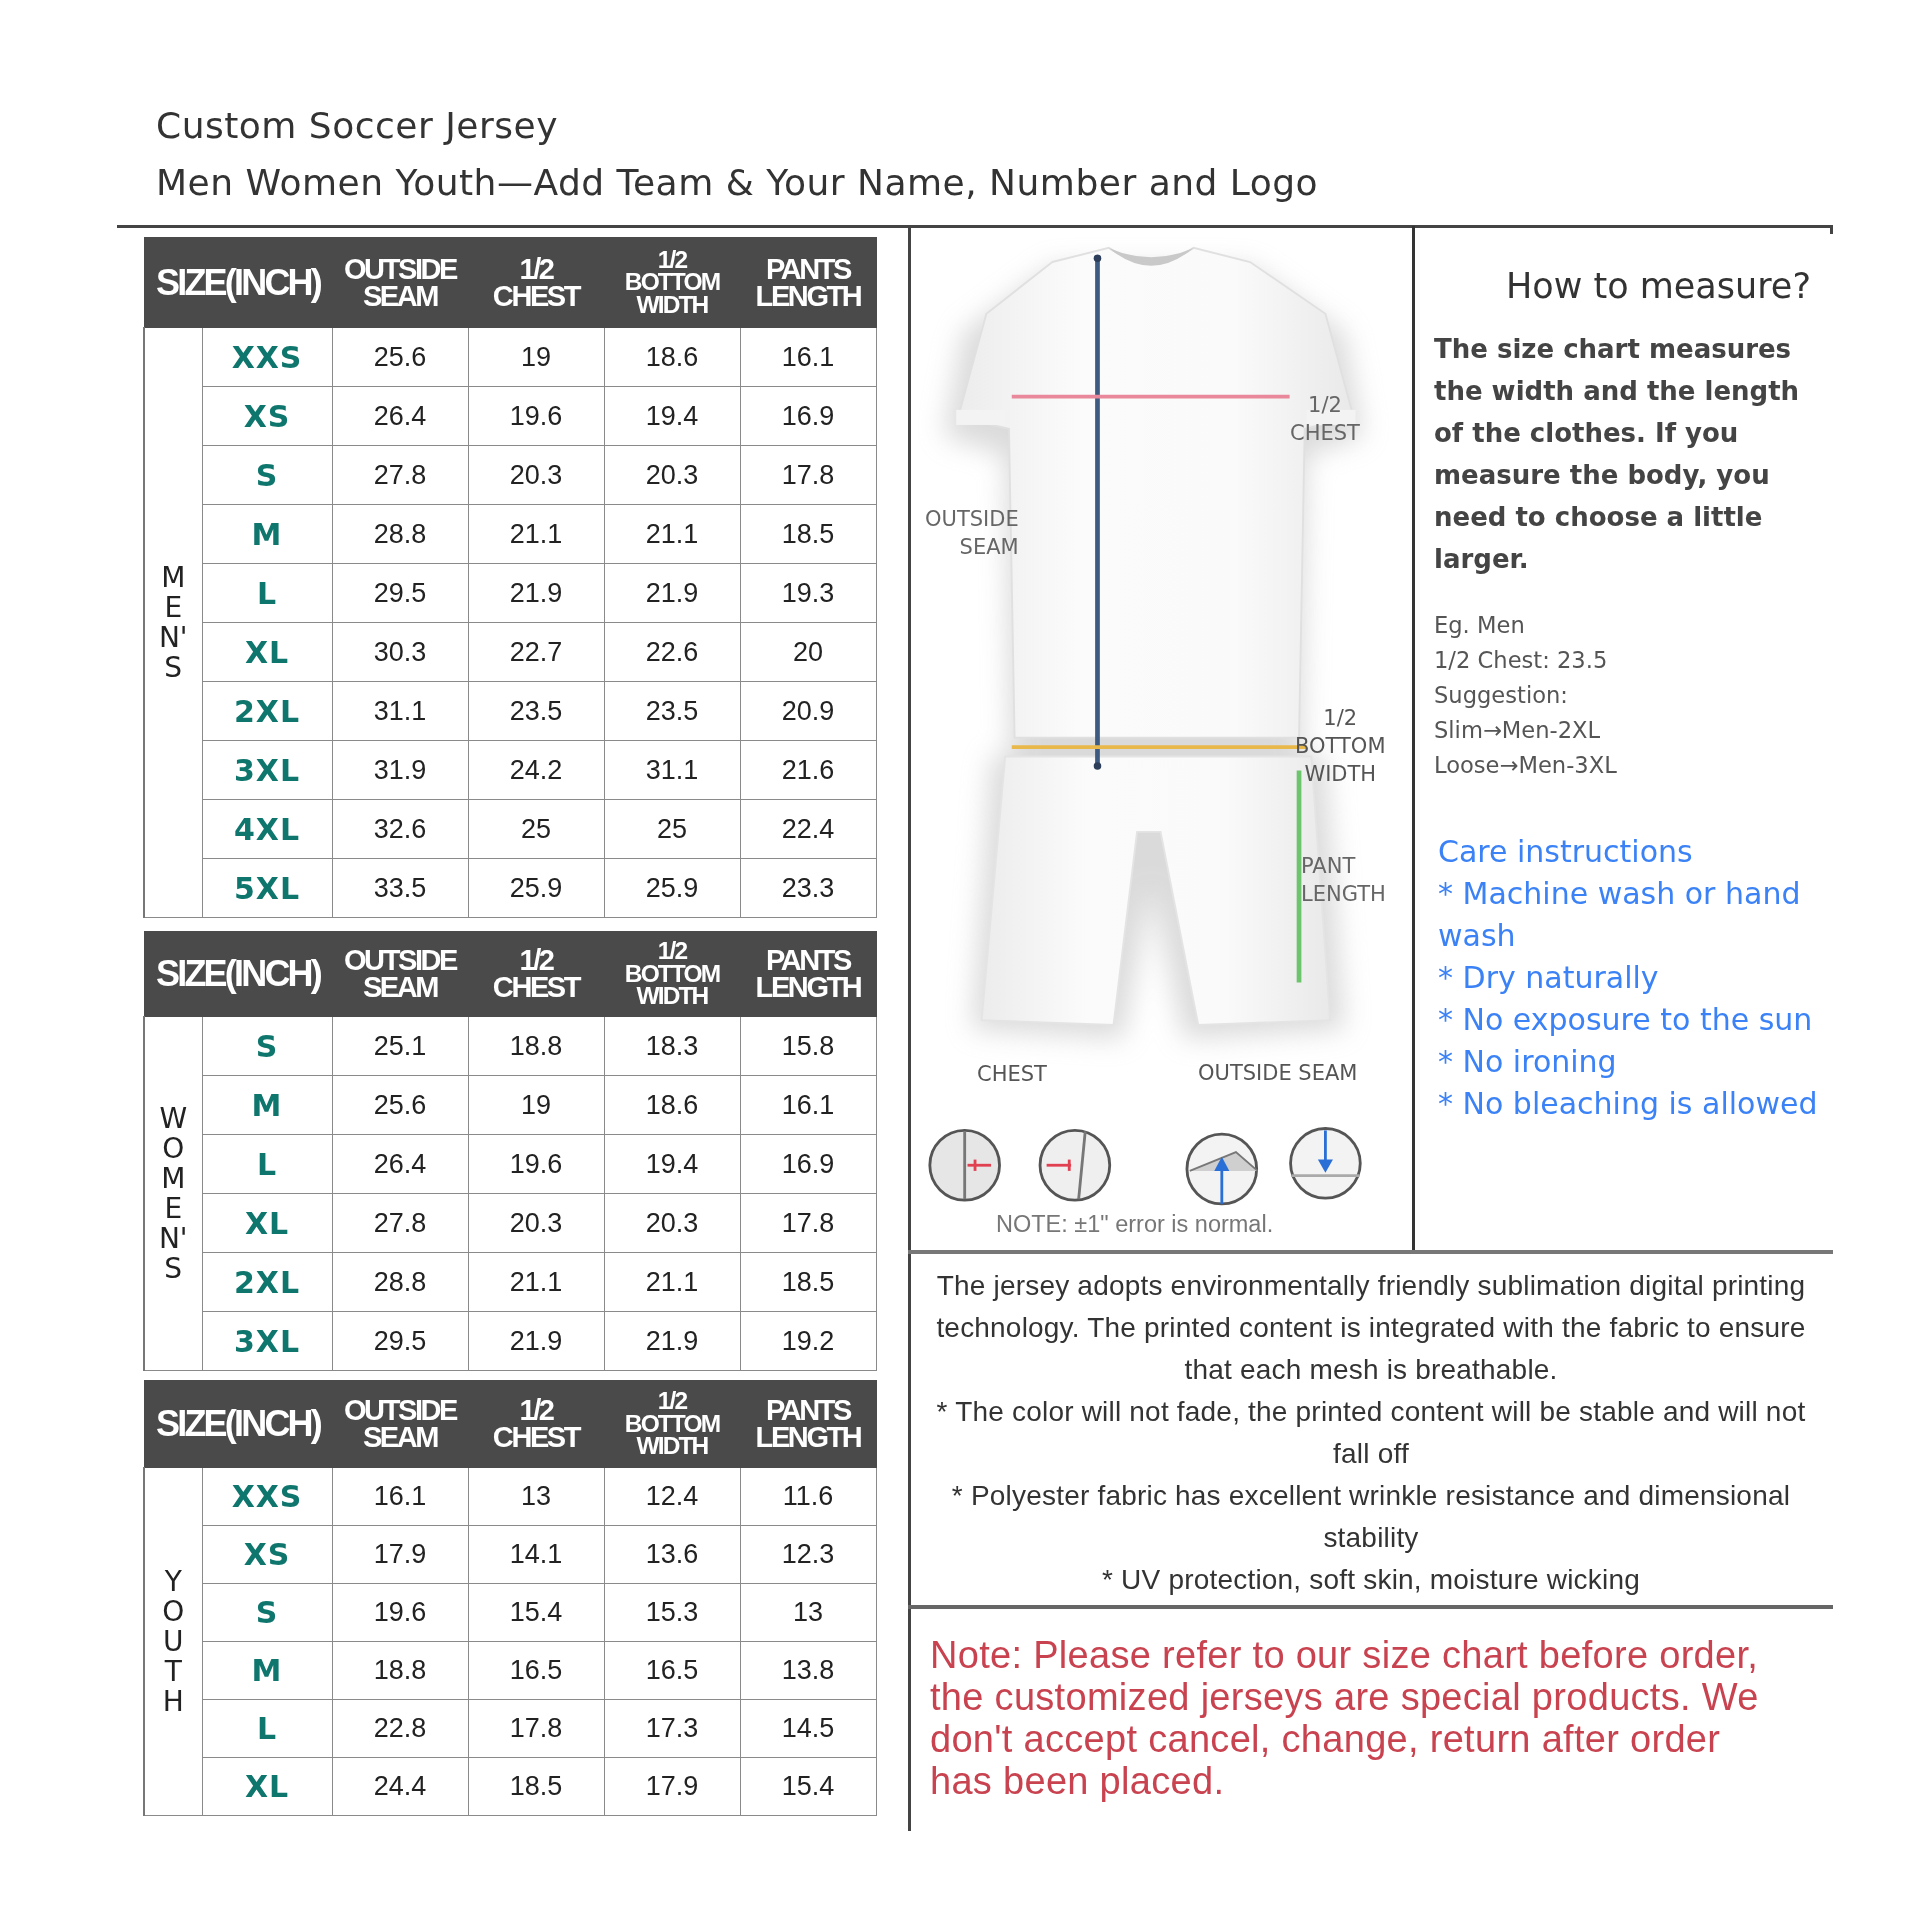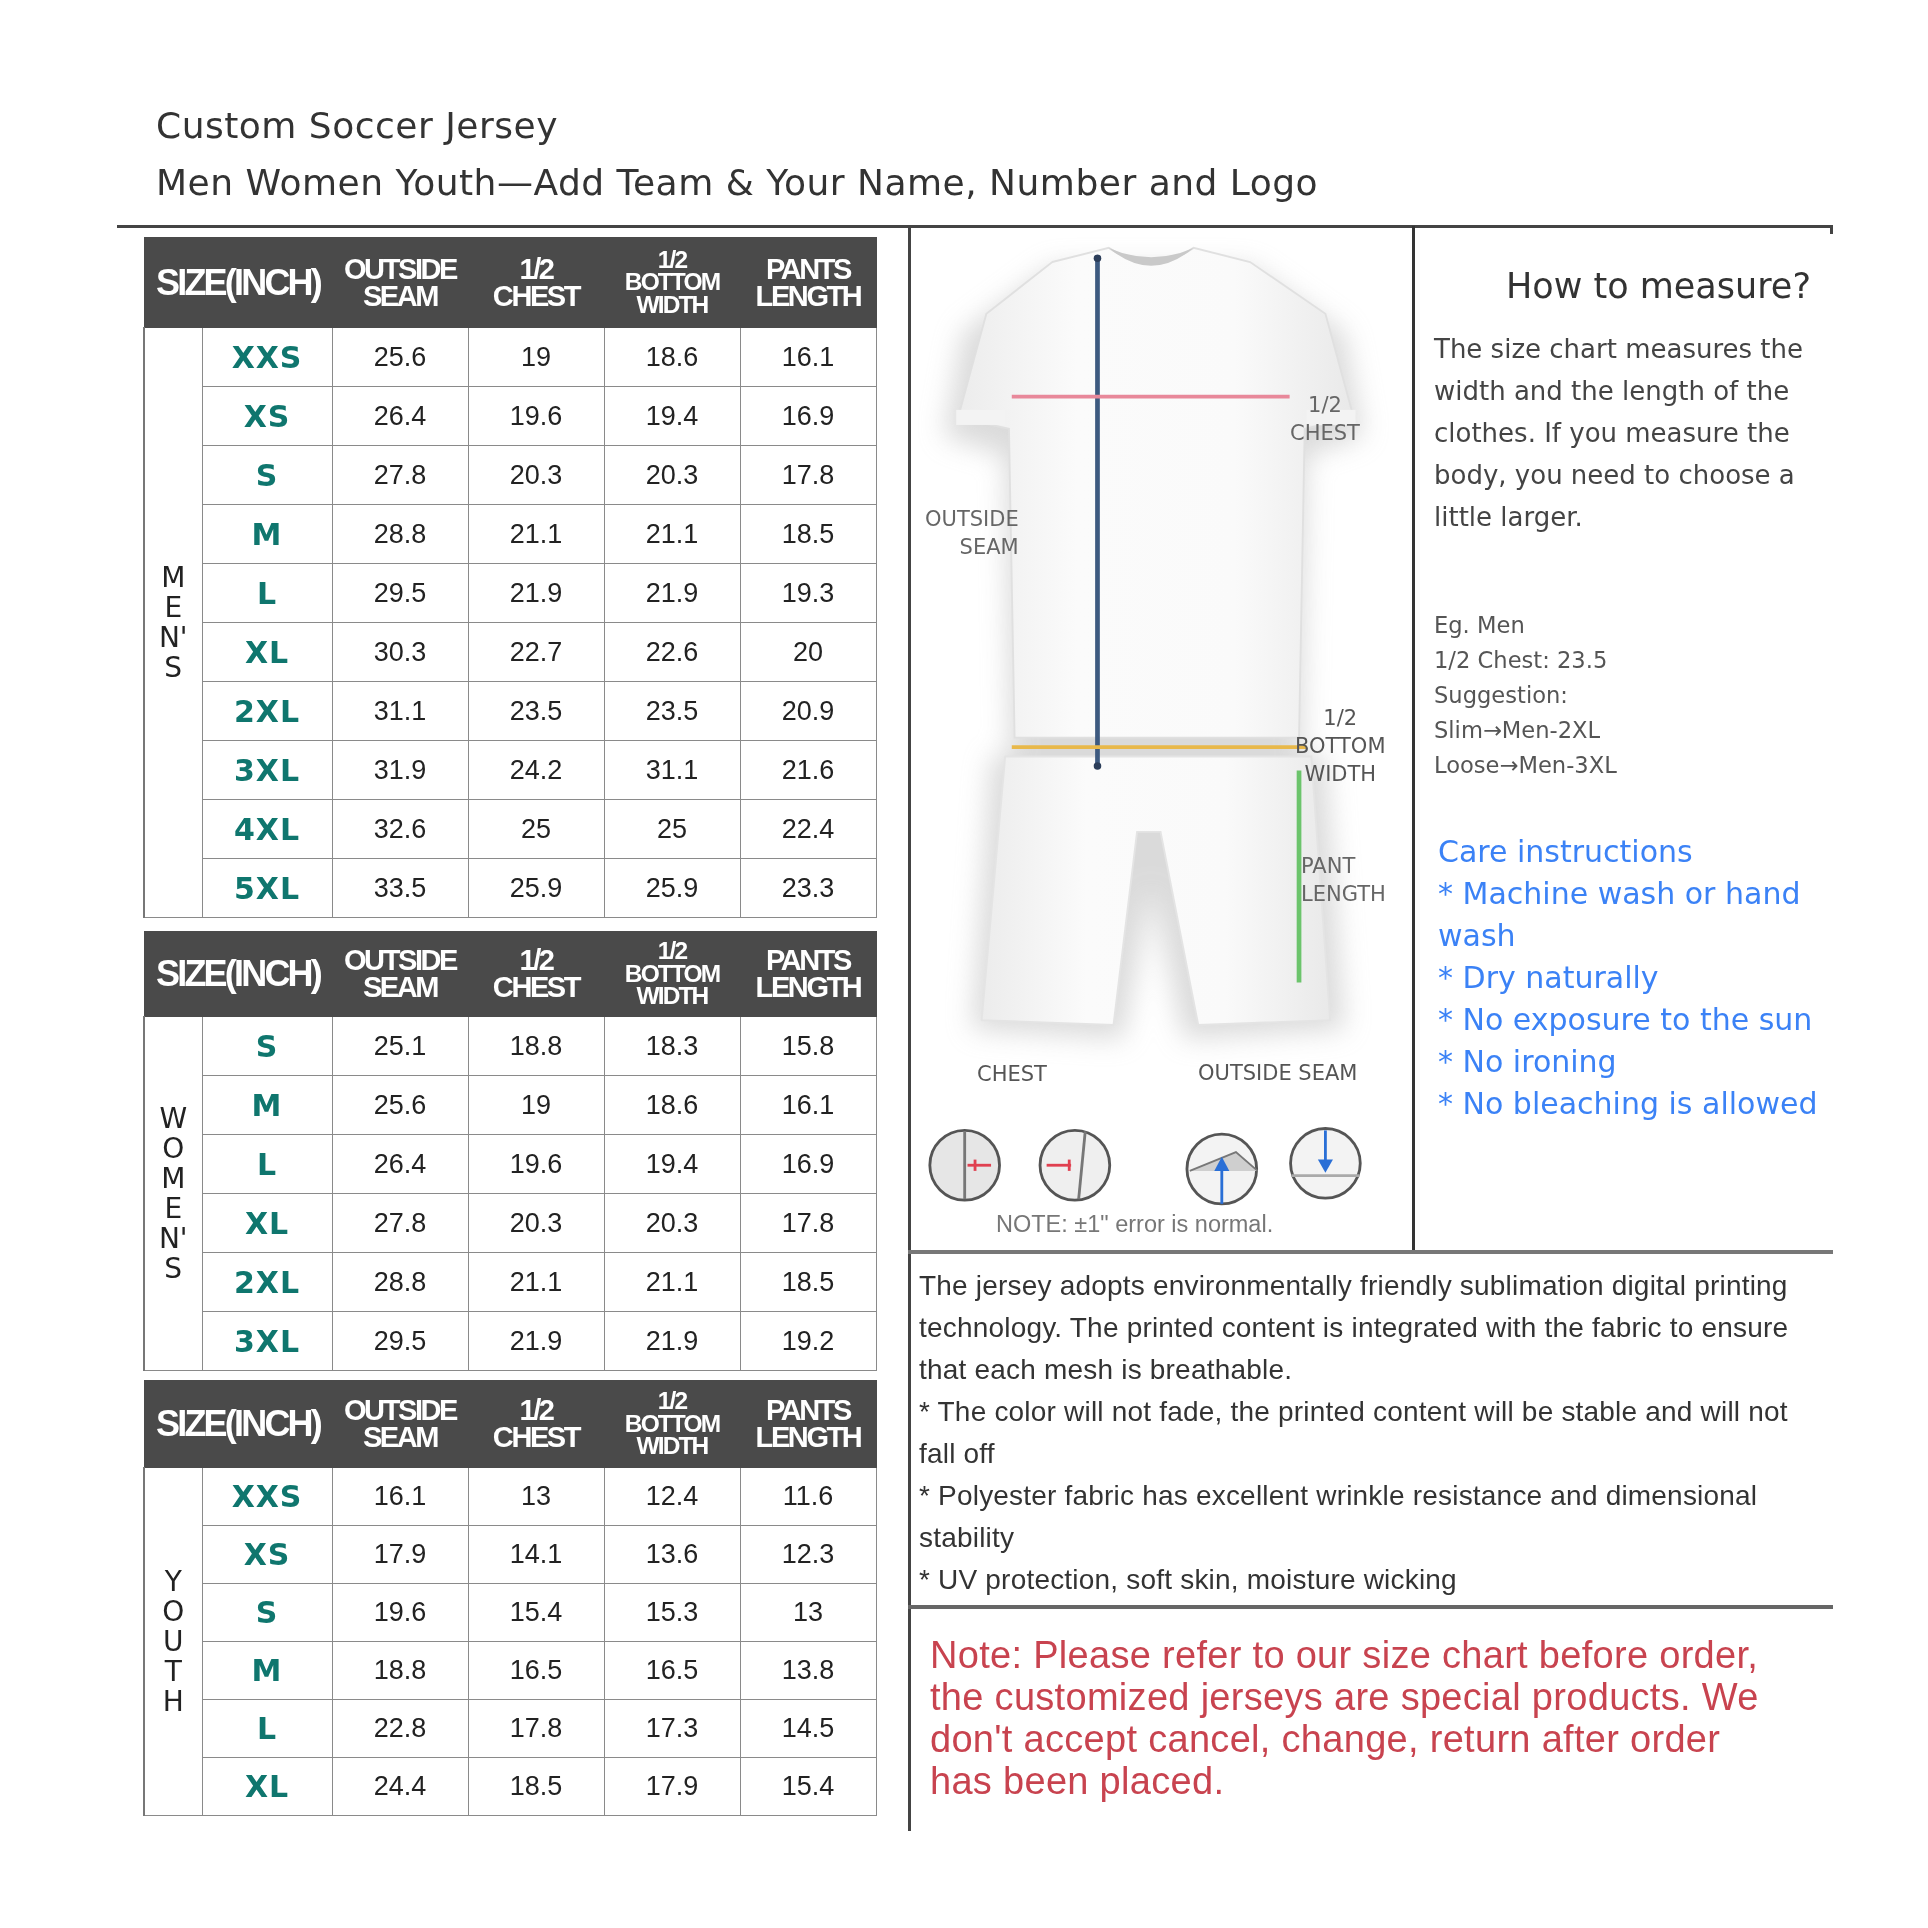--- a/index.html
+++ b/index.html
@@ -38,25 +38,25 @@
   .vline-a { position: absolute; left: 908px; top: 226px; width: 2.8px; height: 1605px; background: #444; }
   .vline-b { position: absolute; left: 1412px; top: 226px; width: 2.8px; height: 1026px; background: #333; }
   .vline-r { position: absolute; left: 1830px; top: 226px; width: 2.8px; height: 7.5px; background: #444; }
   .hline-1 { position: absolute; left: 908px; top: 1250px; width: 925px; height: 3.8px; background: #777; }
   .hline-2 { position: absolute; left: 908px; top: 1605px; width: 925px; height: 3.8px; background: #666; }
 
   .diagram { position: absolute; left: 911px; top: 229px; width: 502px; height: 1022px; }
   .dlabel { position: absolute; font-family: "DejaVu Sans", sans-serif; font-size: 21px; color: #666; text-align: center; line-height: 28px; }
 
   .measure-title { position: absolute; left: 1506px; top: 266px; font-family: "DejaVu Sans", sans-serif; font-size: 35px; color: #333; }
-  .measure-body { position: absolute; left: 1434px; top: 328px; width: 386px; font-family: "DejaVu Sans", sans-serif; font-size: 26px; line-height: 42px; color: #444; }
+  .measure-body { position: absolute; left: 1434px; top: 328px; width: 386px; font-family: "DejaVu Sans", sans-serif; font-size: 26px; line-height: 42px; color: #444; font-weight: bold; }
   .example { position: absolute; left: 1434px; top: 608px; font-family: "DejaVu Sans", sans-serif; font-size: 22.6px; line-height: 35px; color: #555; }
   .care { position: absolute; left: 1438px; top: 831px; width: 386px; font-family: "DejaVu Sans", sans-serif; font-size: 30px; line-height: 42px; color: #3b82f6; }
 
-  .fabric { position: absolute; left: 919px; top: 1265px; width: 904px; font-family: "Liberation Sans", sans-serif; font-stretch: condensed; font-size: 28px; line-height: 42px; color: #333; letter-spacing: 0.2px; }
+  .fabric { position: absolute; left: 919px; top: 1265px; width: 904px; font-family: "Liberation Sans", sans-serif; font-stretch: condensed; font-size: 28px; line-height: 42px; color: #333; letter-spacing: 0.2px; text-align: center; }
   .note-red { position: absolute; left: 930px; top: 1634px; width: 847px; font-family: "Liberation Sans", sans-serif; font-size: 38px; line-height: 42px; color: #c8434f; font-weight: normal; letter-spacing: 0.3px; }
 </style>
 </head>
 <body>
 
 <div class="title1">Custom Soccer Jersey</div>
 <div class="title2">Men Women Youth—Add Team &amp; Your Name, Number and Logo</div>
 <div class="hr-top"></div>
 
 <table class="size-table" id="t-men">

